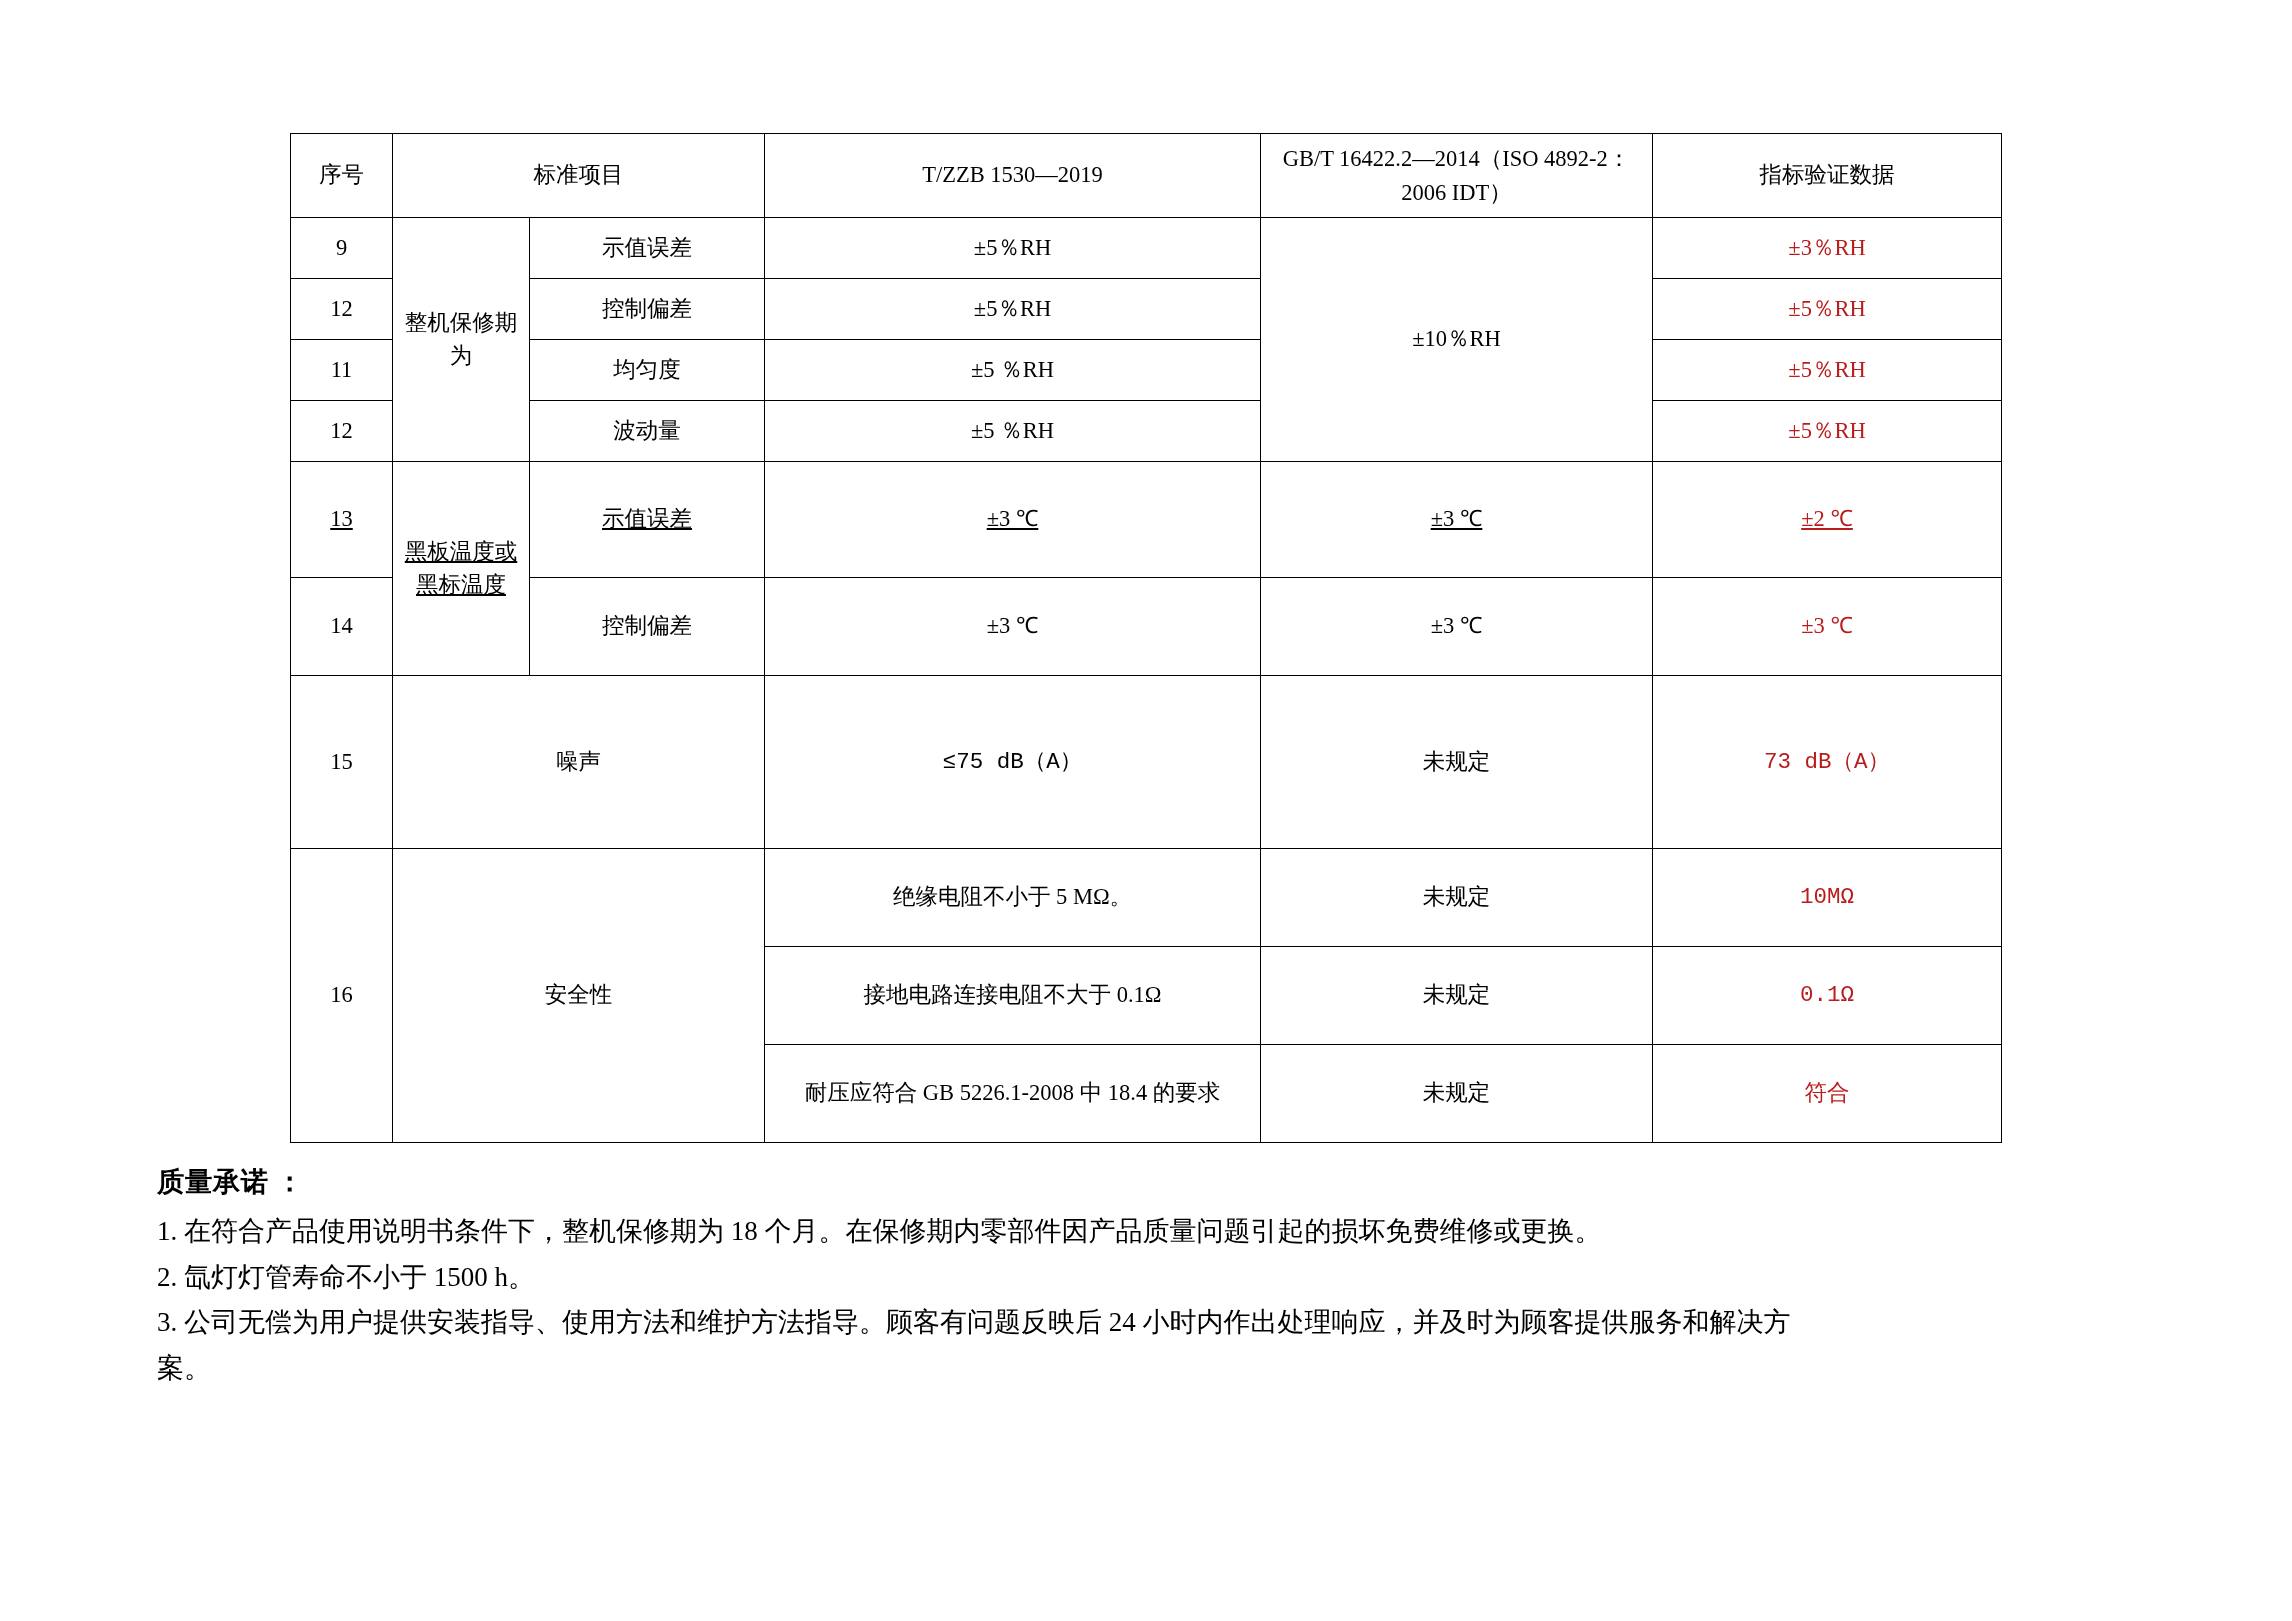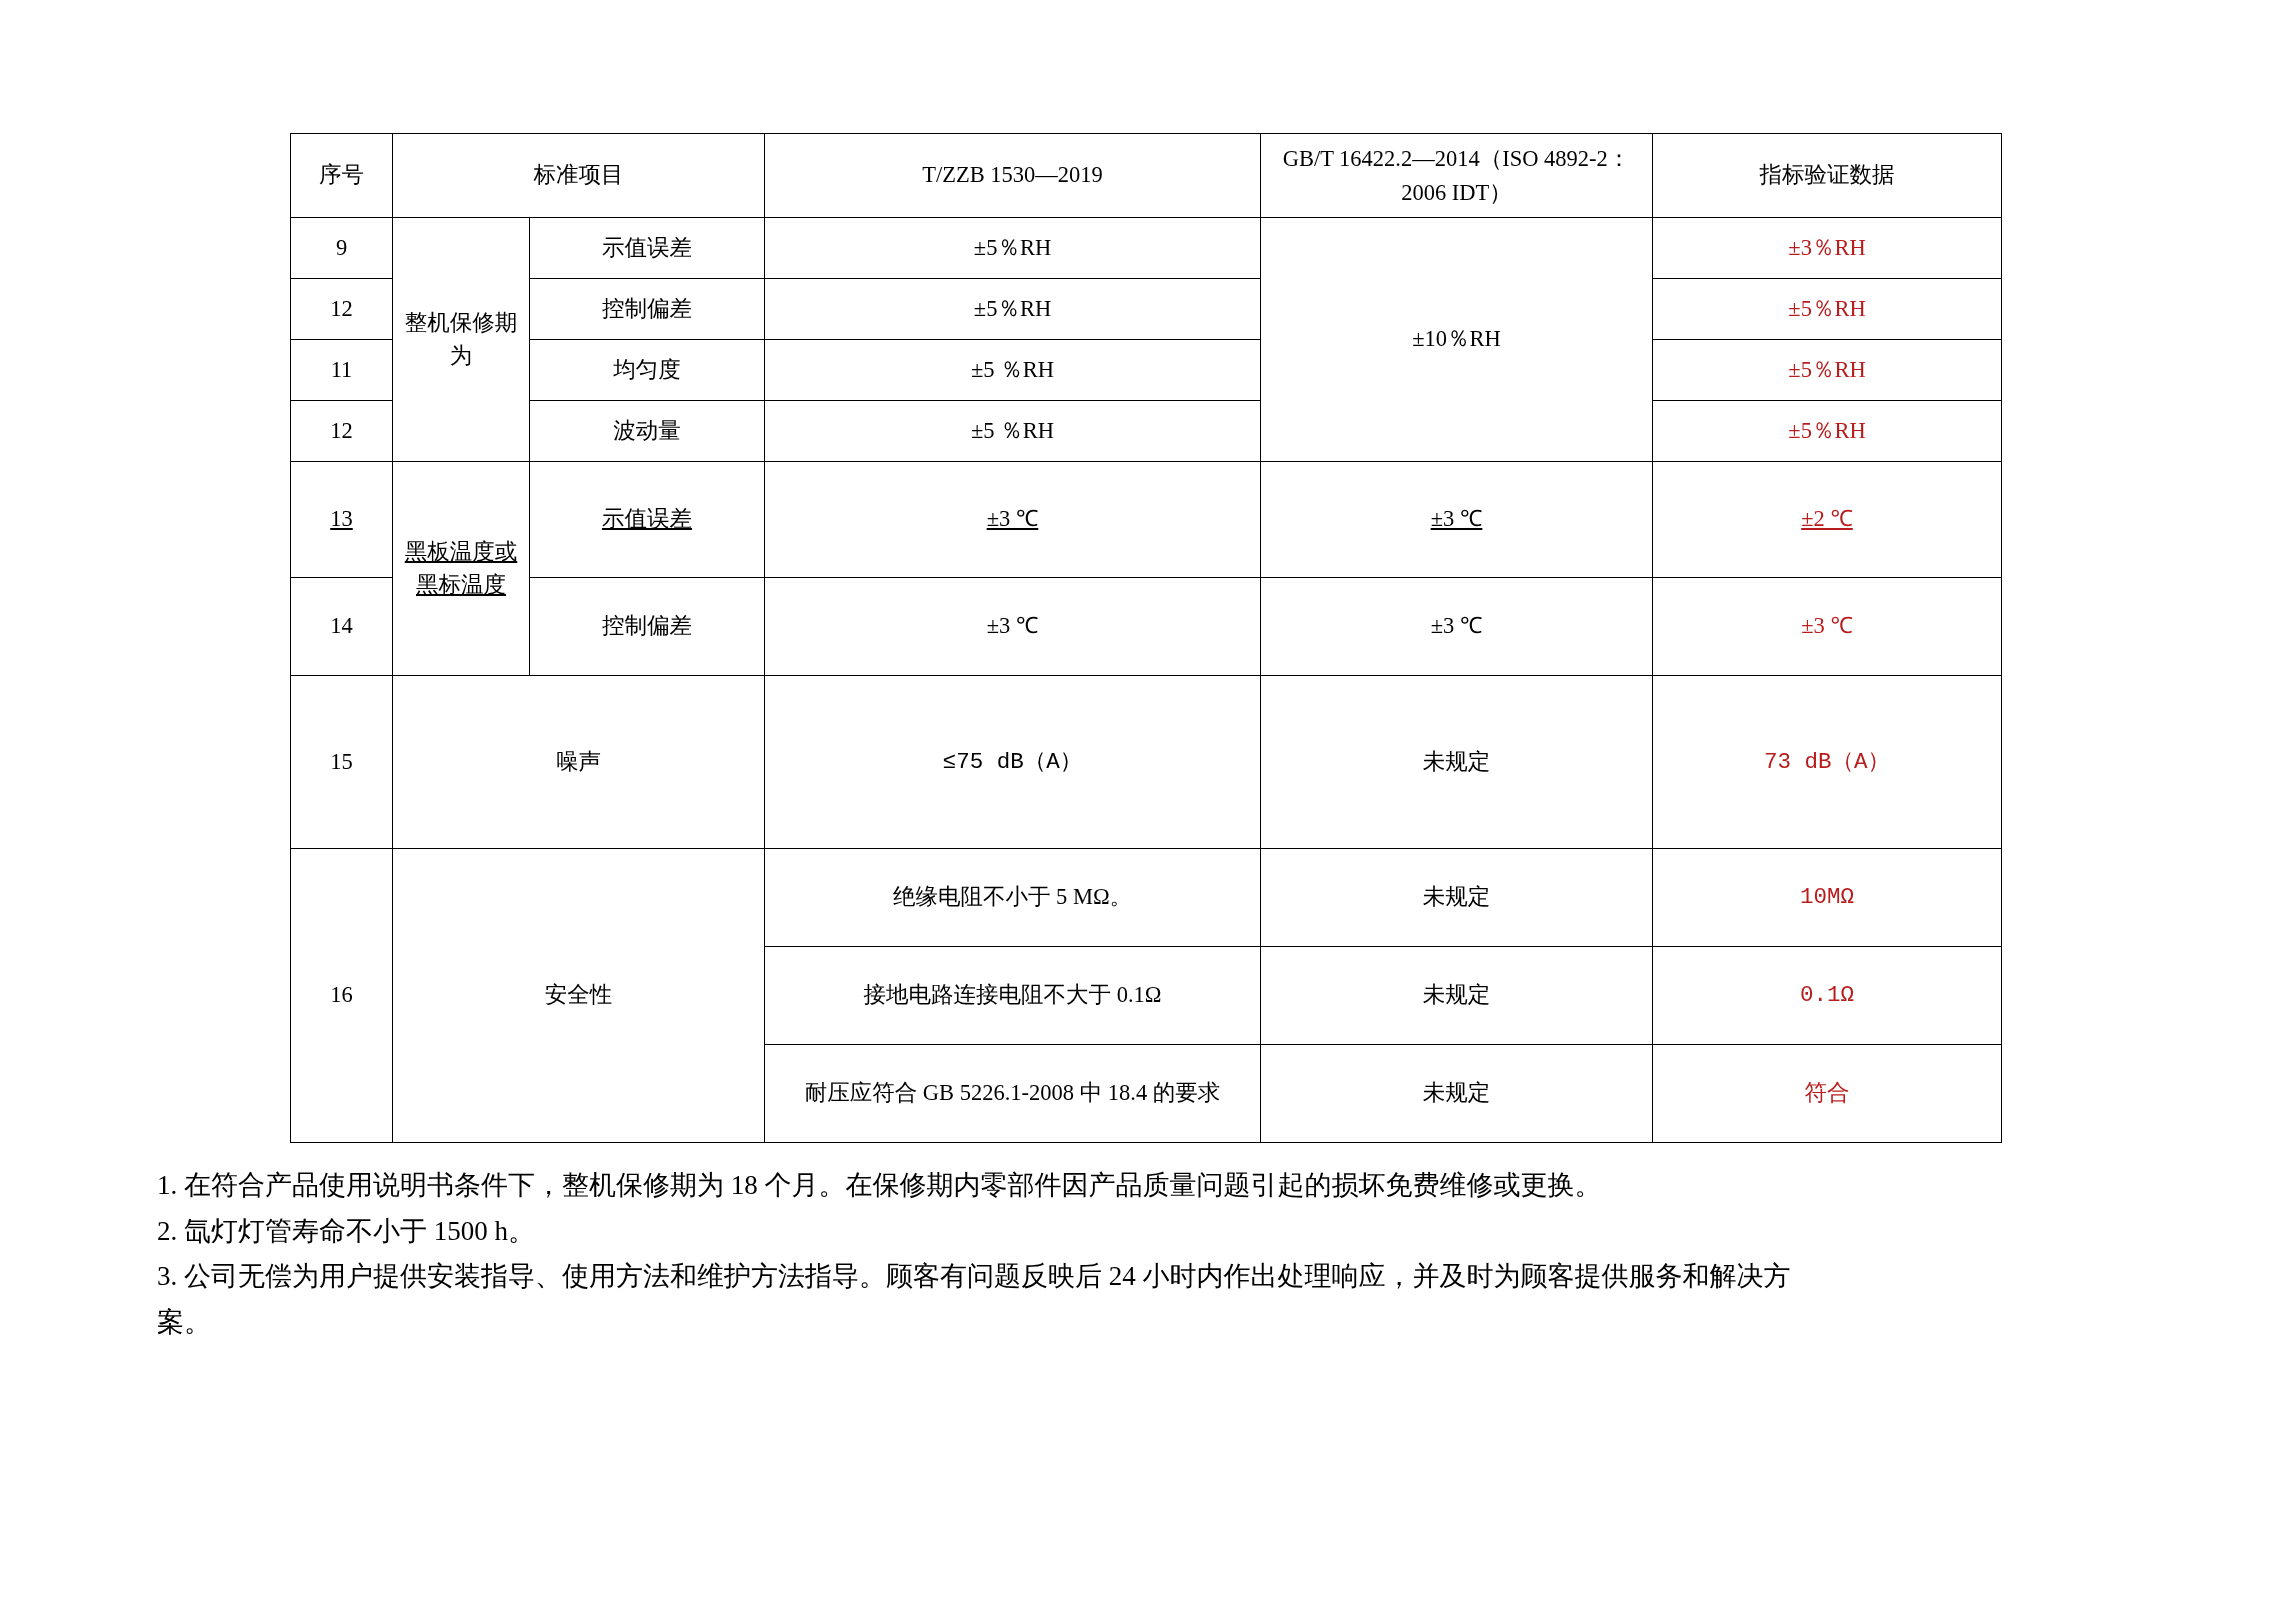--- a/index.html
+++ b/index.html
@@ -184,20 +184,21 @@
         <tr class="row-h2">
           <td class="left-pad">耐压应符合 GB 5226.1-2008 中 18.4 的要求</td>
           <td>未规定</td>
           <td class="red">符合</td>
         </tr>
       </tbody>
     </table>
   </div>
 
   <div class="promise">
+    <div class="promise-title">质量承诺 ：</div>
     <p class="promise-line">1. 在符合产品使用说明书条件下，整机保修期为 18 个月。在保修期内零部件因产品质量问题引起的损坏免费维修或更换。</p>
     <p class="promise-line">2. 氙灯灯管寿命不小于 1500 h。</p>
     <p class="promise-line">3. 公司无偿为用户提供安装指导、使用方法和维护方法指导。顾客有问题反映后 24 小时内作出处理响应，并及时为顾客提供服务和解决方</p>
     <p class="promise-line indent-cont">案。</p>
   </div>
 
 </div>
 
 
 </body></html>

